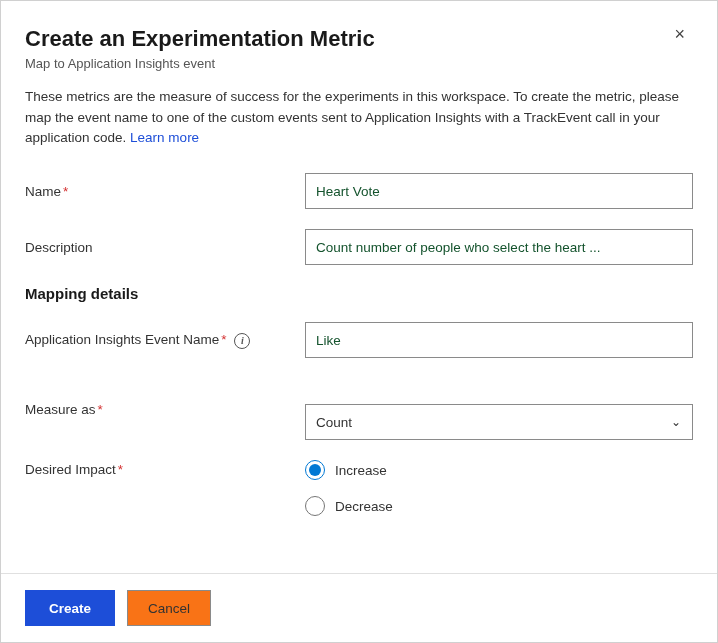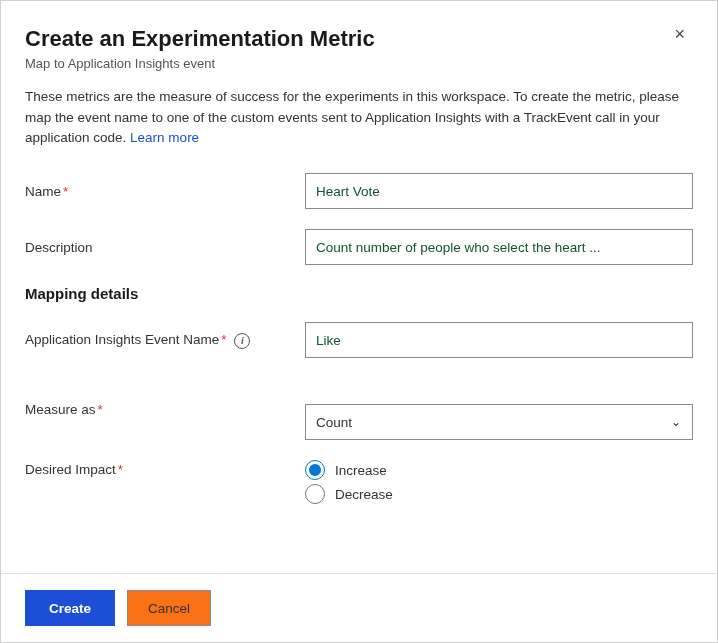--- a/index.html
+++ b/index.html
@@ -157,21 +157,21 @@
     .section-title {
       font-size: 15px;
       font-weight: 700;
       color: #1a1a1a;
       margin-bottom: 20px;
     }
 
     .radio-group {
       display: flex;
       flex-direction: column;
-      gap: 4px;
+      gap: 16px;
     }
 
     .radio-row {
       display: flex;
       align-items: center;
       gap: 10px;
       cursor: pointer;
     }
 
     .radio-input {

